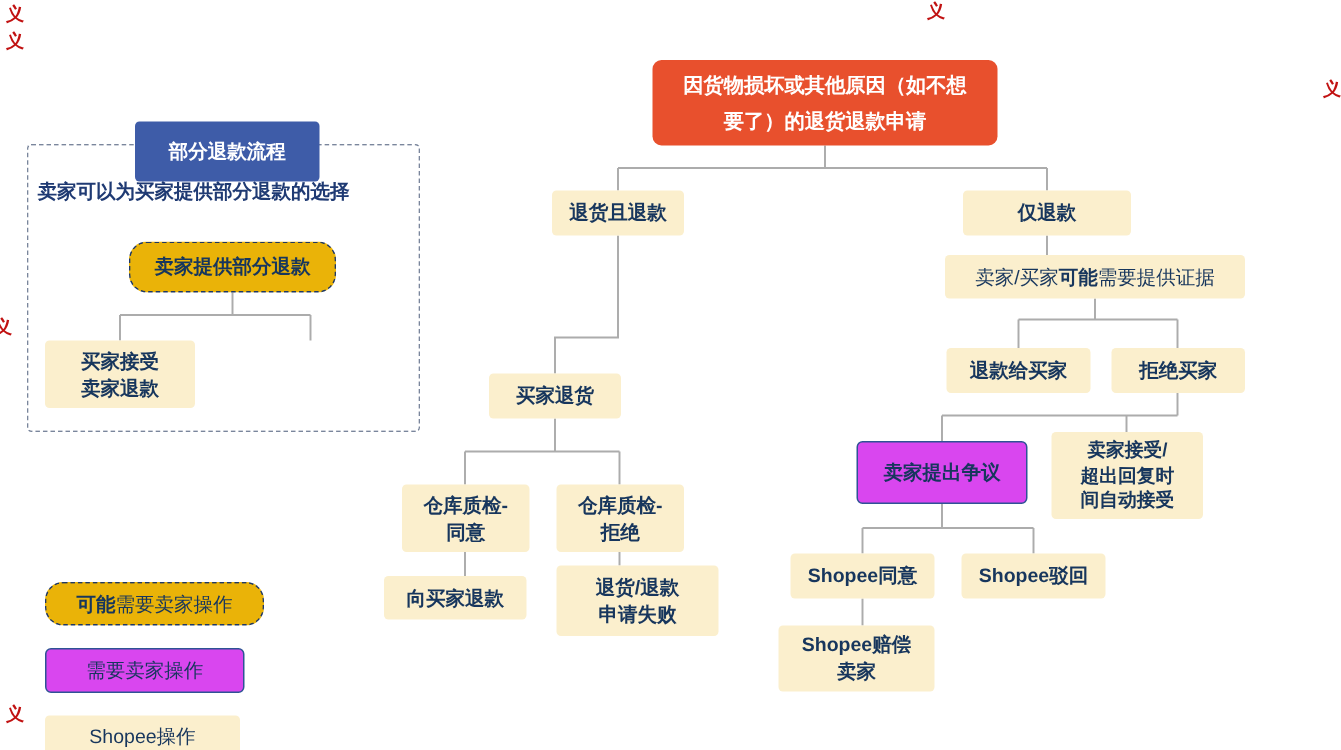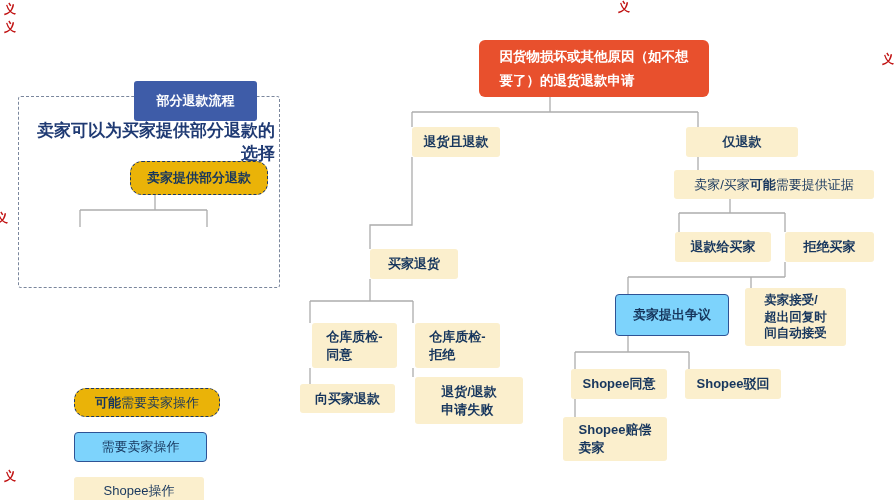--- a/index.html
+++ b/index.html
@@ -4,36 +4,36 @@
 <style>
   html,body { margin:0; padding:0; background:#ffffff; }
   .canvas {
     position:relative; width:894px; height:500px; background:#ffffff;
     overflow:hidden; font-family:"Liberation Sans", sans-serif; color:#17365D;
   }
   .connectors { position:absolute; left:0; top:0; pointer-events:none; }
   .node {
     position:absolute; box-sizing:border-box;
     display:flex; align-items:center; justify-content:center;
-    text-align:left; white-space:pre-line;
+    text-align:center; white-space:pre-line;
     font-size:13px; font-weight:600; line-height:1.35;
-    color:#17365D; border-radius:3px; padding:2px 6px;margin-left:44px;
+    color:#17365D; border-radius:3px; padding:2px 6px;
   }
   .cream { background:#FBEFCD; }
   .cream-dashed { background:#eab308; border:1.6px dashed #1F3864; border-radius:12px; }
-  .blue-solid { background:#7dd3fc; border:1.6px solid #2E5395; border-radius:4px; }
+  .blue-solid { background:#d946ef; border:1.6px solid #2E5395; border-radius:4px; }
   .root-node {
     background:#E8502D; color:#ffffff; font-weight:700;
     border-radius:6px; font-size:13.5px; line-height:1.75; padding:6px 10px;
   }
   .panel-dashed { position:absolute; border:1.6px dashed #7A869C; border-radius:3px; box-sizing:border-box; }
   .panel-title { background:#3E5CA8; color:#ffffff; font-weight:700; border-radius:3px; }
   .subtitle {
-    position:absolute; color:#1F3A73; font-weight:700; font-size:17px;
-    text-align:right;
+    position:absolute; color:#1F3A73; font-weight:700; font-size:13px;
+    text-align:left;
   }
   .small-text { font-size:12.5px; }
   .reg { font-weight:400; }
   .emph { font-weight:800; }
   .wm { position:absolute; color:#C11212; font-size:12px; font-weight:700; line-height:1; }
 </style>
 </head>
 <body>
 
 <div class="canvas">
@@ -79,20 +79,22 @@
   <span class="wm" style="left:-4px; top:212px;">义</span>
   <span class="wm" style="left:4px; top:470px;">义</span>
 
   <div class="node root-node" style="left:435px; top:40px; width:230px; height:57px;">因货物损坏或其他原因（如不想
 要了）的退货退款申请</div>
 
   <div class="panel-dashed" style="left:18px; top:96px; width:262px; height:192px;"></div>
   <div class="node panel-title" style="left:90px; top:81px; width:123px; height:40px;">部分退款流程</div>
   <div class="subtitle" style="left:25px; top:119px; width:250px;">卖家可以为买家提供部分退款的选择</div>
   <div class="node cream-dashed" style="left:86px; top:161px; width:138px; height:34px;">卖家提供部分退款</div>
+  <div class="node cream" style="left:30px; top:227px; width:100px; height:45px;">买家接受
+卖家退款</div>
 
   <div class="node cream" style="left:368px; top:127px; width:88px; height:30px;">退货且退款</div>
   <div class="node cream" style="left:326px; top:249px; width:88px; height:30px;">买家退货</div>
   <div class="node cream" style="left:268px; top:323px; width:85px; height:45px;">仓库质检-
 同意</div>
   <div class="node cream" style="left:371px; top:323px; width:85px; height:45px;">仓库质检-
 拒绝</div>
   <div class="node cream" style="left:256px; top:384px; width:95px; height:29px;">向买家退款</div>
   <div class="node cream" style="left:371px; top:377px; width:108px; height:47px;">退货/退款
 申请失败</div>

